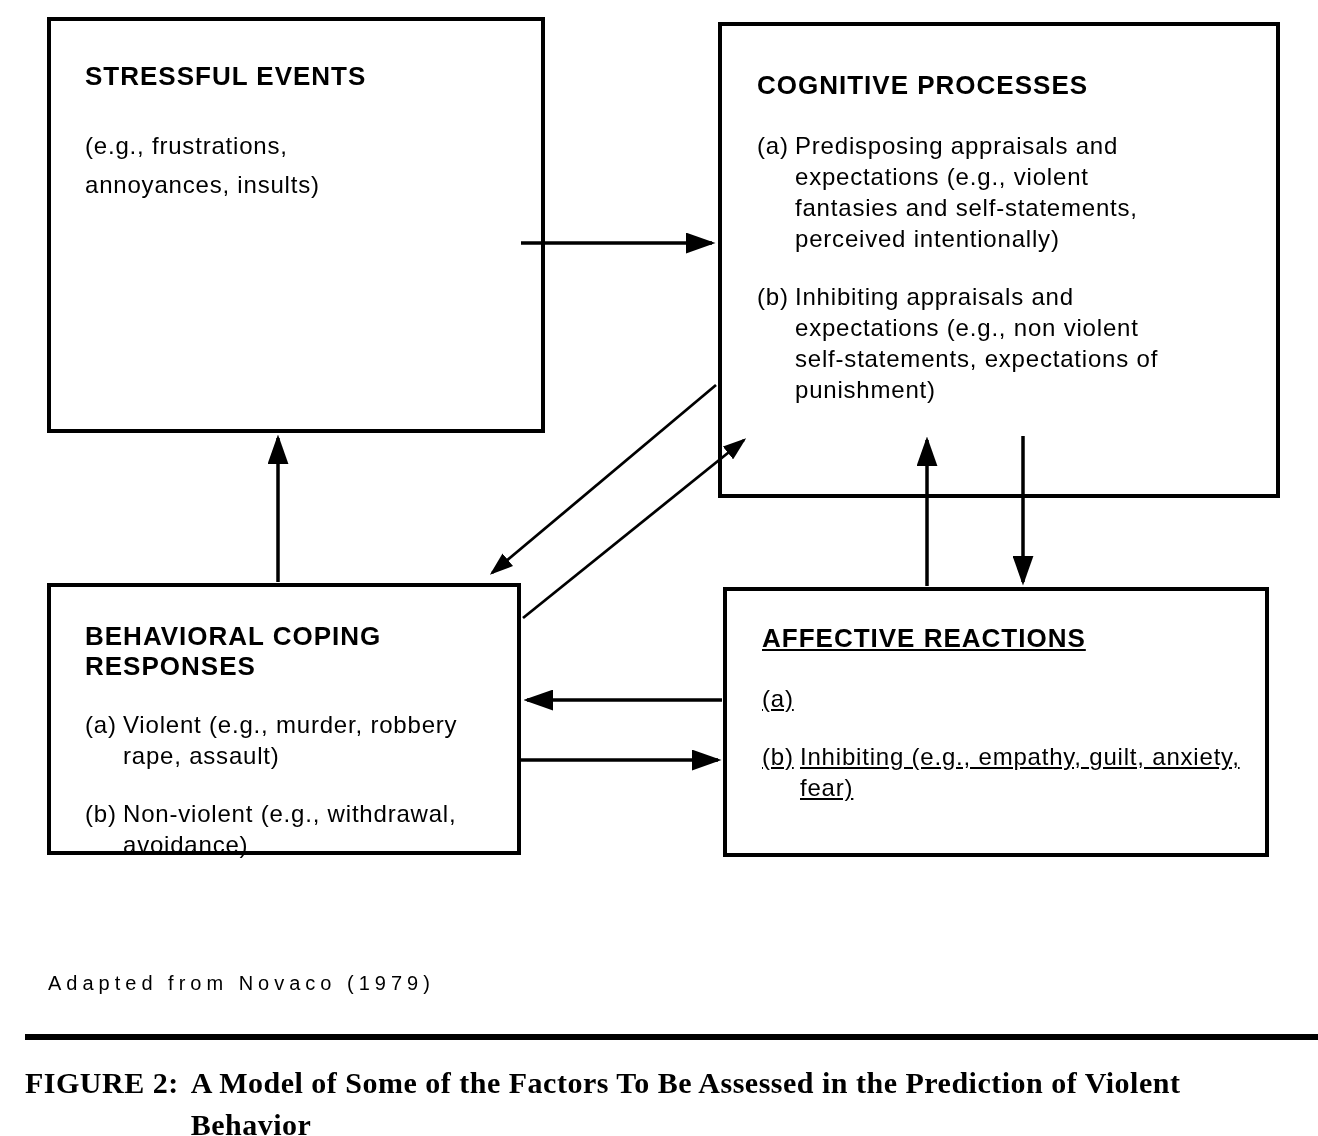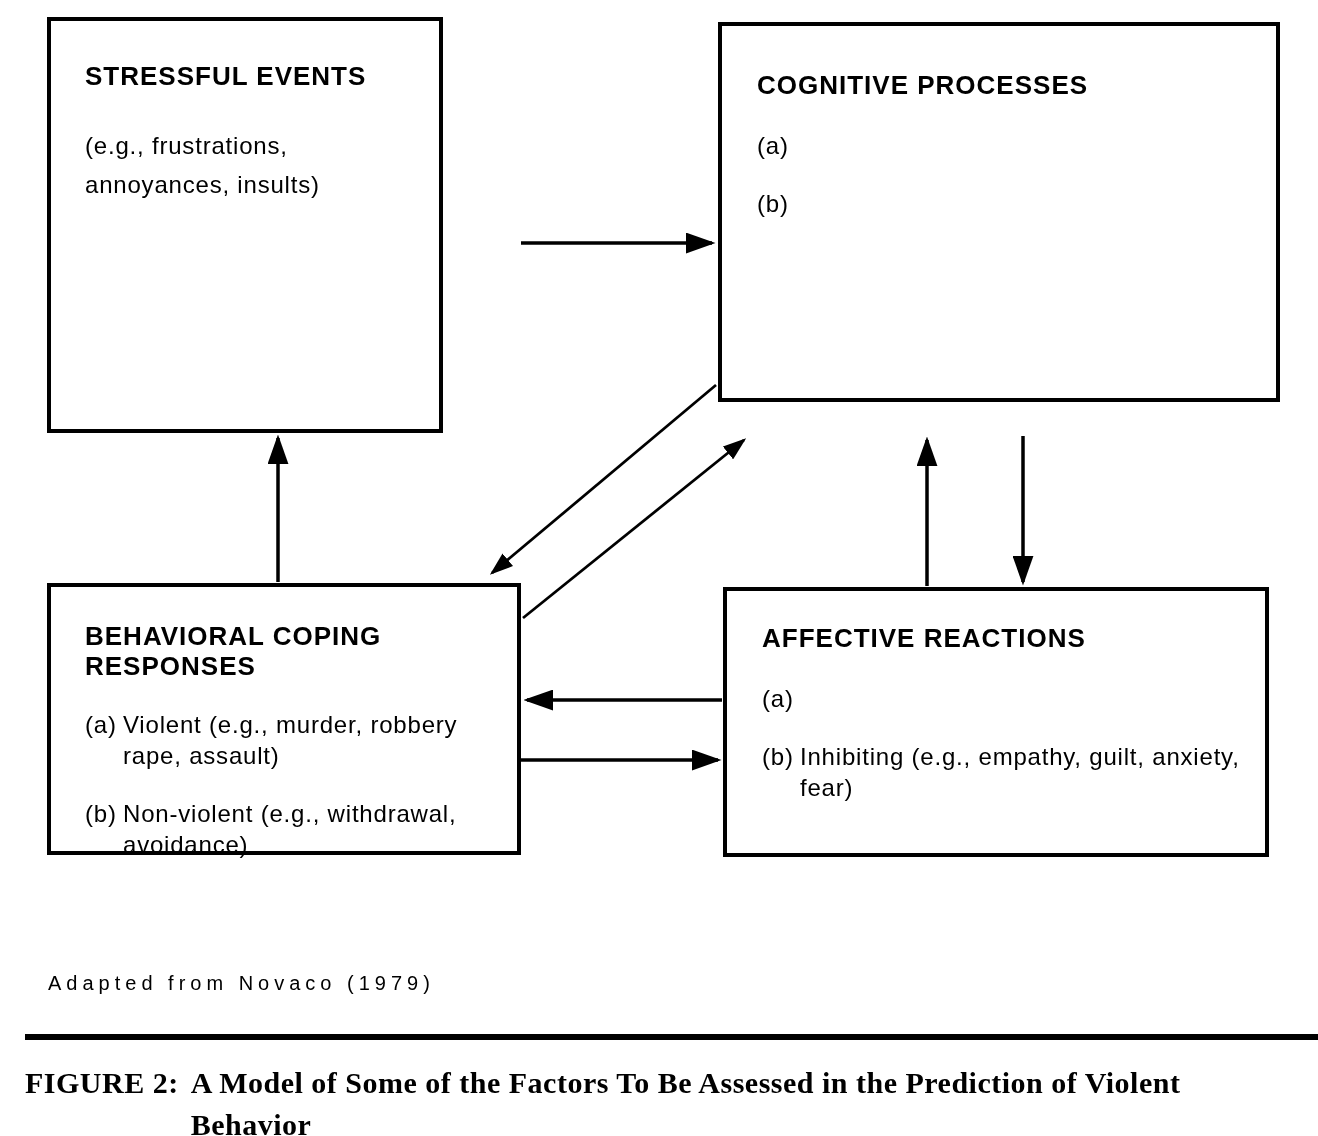--- a/index.html
+++ b/index.html
@@ -34,27 +34,27 @@
   .item {
     display: flex;
     font-size: 24px;
     letter-spacing: 0.8px;
     line-height: 31px;
     margin-bottom: 27px;
   }
   .item .marker { flex: 0 0 38px; }
   .item .itext { white-space: pre-line; }
 
-  #box-stressful  { left: 47px;  top: 17px;  width: 396px; height: 416px; padding: 40px 18px 0 34px; }
+  #box-stressful  { left: 47px;  top: 17px;  width: 498px; height: 416px; padding: 40px 18px 0 34px; }
   #box-stressful .title { margin-bottom: 35px; }
-  #box-cognitive  { left: 718px; top: 22px;  width: 562px; height: 380px; padding: 44px 14px 0 35px; }
+  #box-cognitive  { left: 718px; top: 22px;  width: 562px; height: 476px; padding: 44px 14px 0 35px; }
   #box-cognitive .title { margin-bottom: 30px; }
   #box-behavioral { left: 47px;  top: 583px; width: 474px; height: 272px; padding: 34px 8px 10px 34px; }
   #box-behavioral .title { margin-bottom: 28px; }
-  #box-affective  { left: 723px; top: 587px; width: 546px; height: 270px; padding: 32px 10px 0 35px; }
+  #box-affective  { left: 723px; top: 587px; width: 546px; height: 270px; padding: 32px 10px 0 35px; text-decoration: underline; }
   #box-affective .title { margin-bottom: 30px; }
 
   .arrows {
     position: absolute;
     left: 0; top: 0;
     width: 1318px; height: 1136px;
     pointer-events: none;
   }
   .arrows line { stroke: #000000; }
 
@@ -96,23 +96,31 @@
   <div class="fbox" id="box-stressful">
     <div class="title">STRESSFUL EVENTS</div>
     <div class="body">(e.g., frustrations,
 annoyances, insults)</div>
   </div>
 
   <div class="fbox" id="box-cognitive">
     <div class="title">COGNITIVE PROCESSES</div>
     <div class="item">
       <span class="marker">(a)</span>
+      <span class="itext">Predisposing appraisals and
+expectations (e.g., violent
+fantasies and self-statements,
+perceived intentionally)</span>
     </div>
     <div class="item">
       <span class="marker">(b)</span>
+      <span class="itext">Inhibiting appraisals and
+expectations (e.g., non violent
+self-statements, expectations of
+punishment)</span>
     </div>
   </div>
 
   <div class="fbox" id="box-behavioral">
     <div class="title">BEHAVIORAL COPING RESPONSES</div>
     <div class="item">
       <span class="marker">(a)</span>
       <span class="itext">Violent (e.g., murder, robbery
 rape, assault)</span>
     </div>

